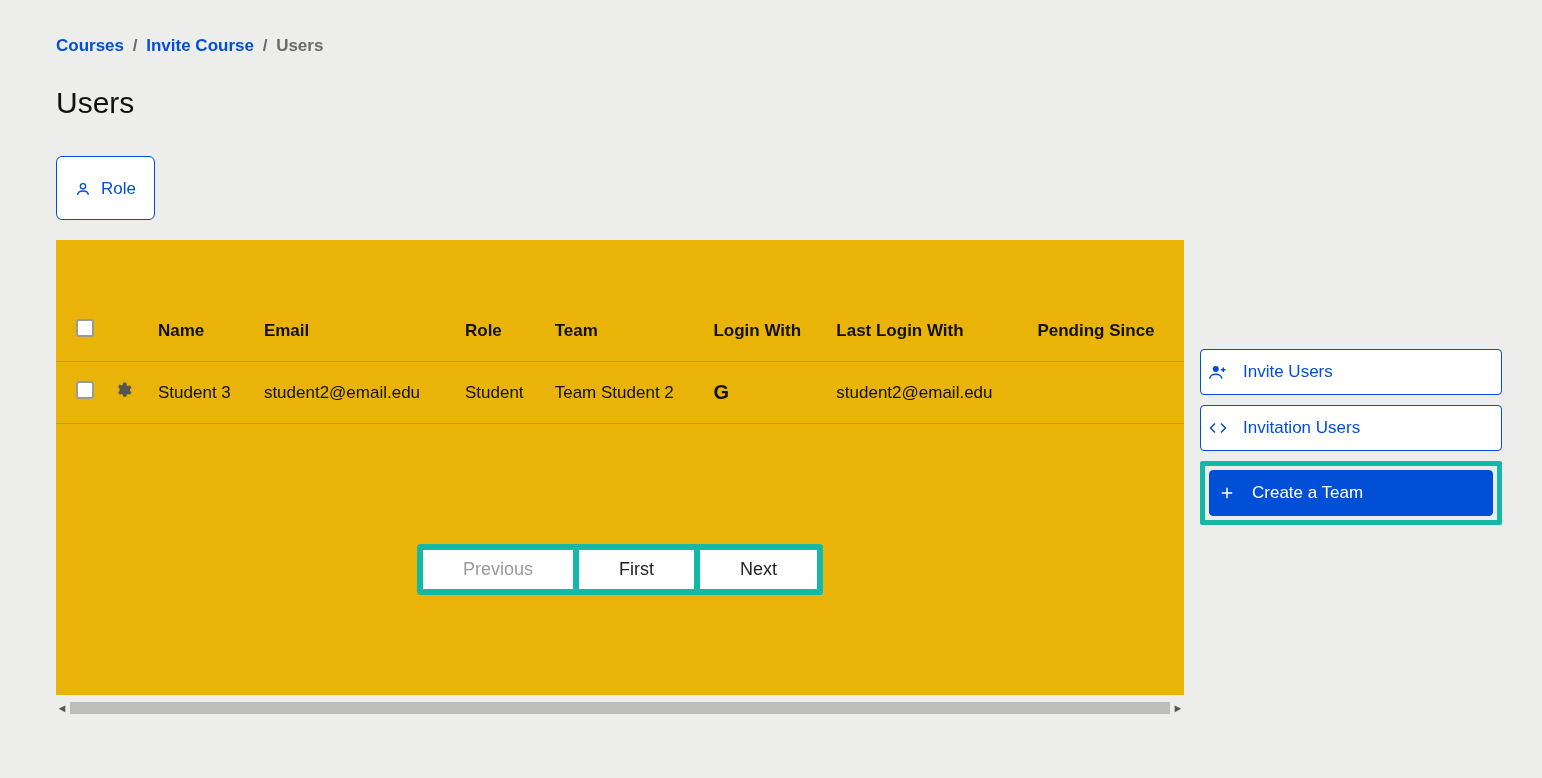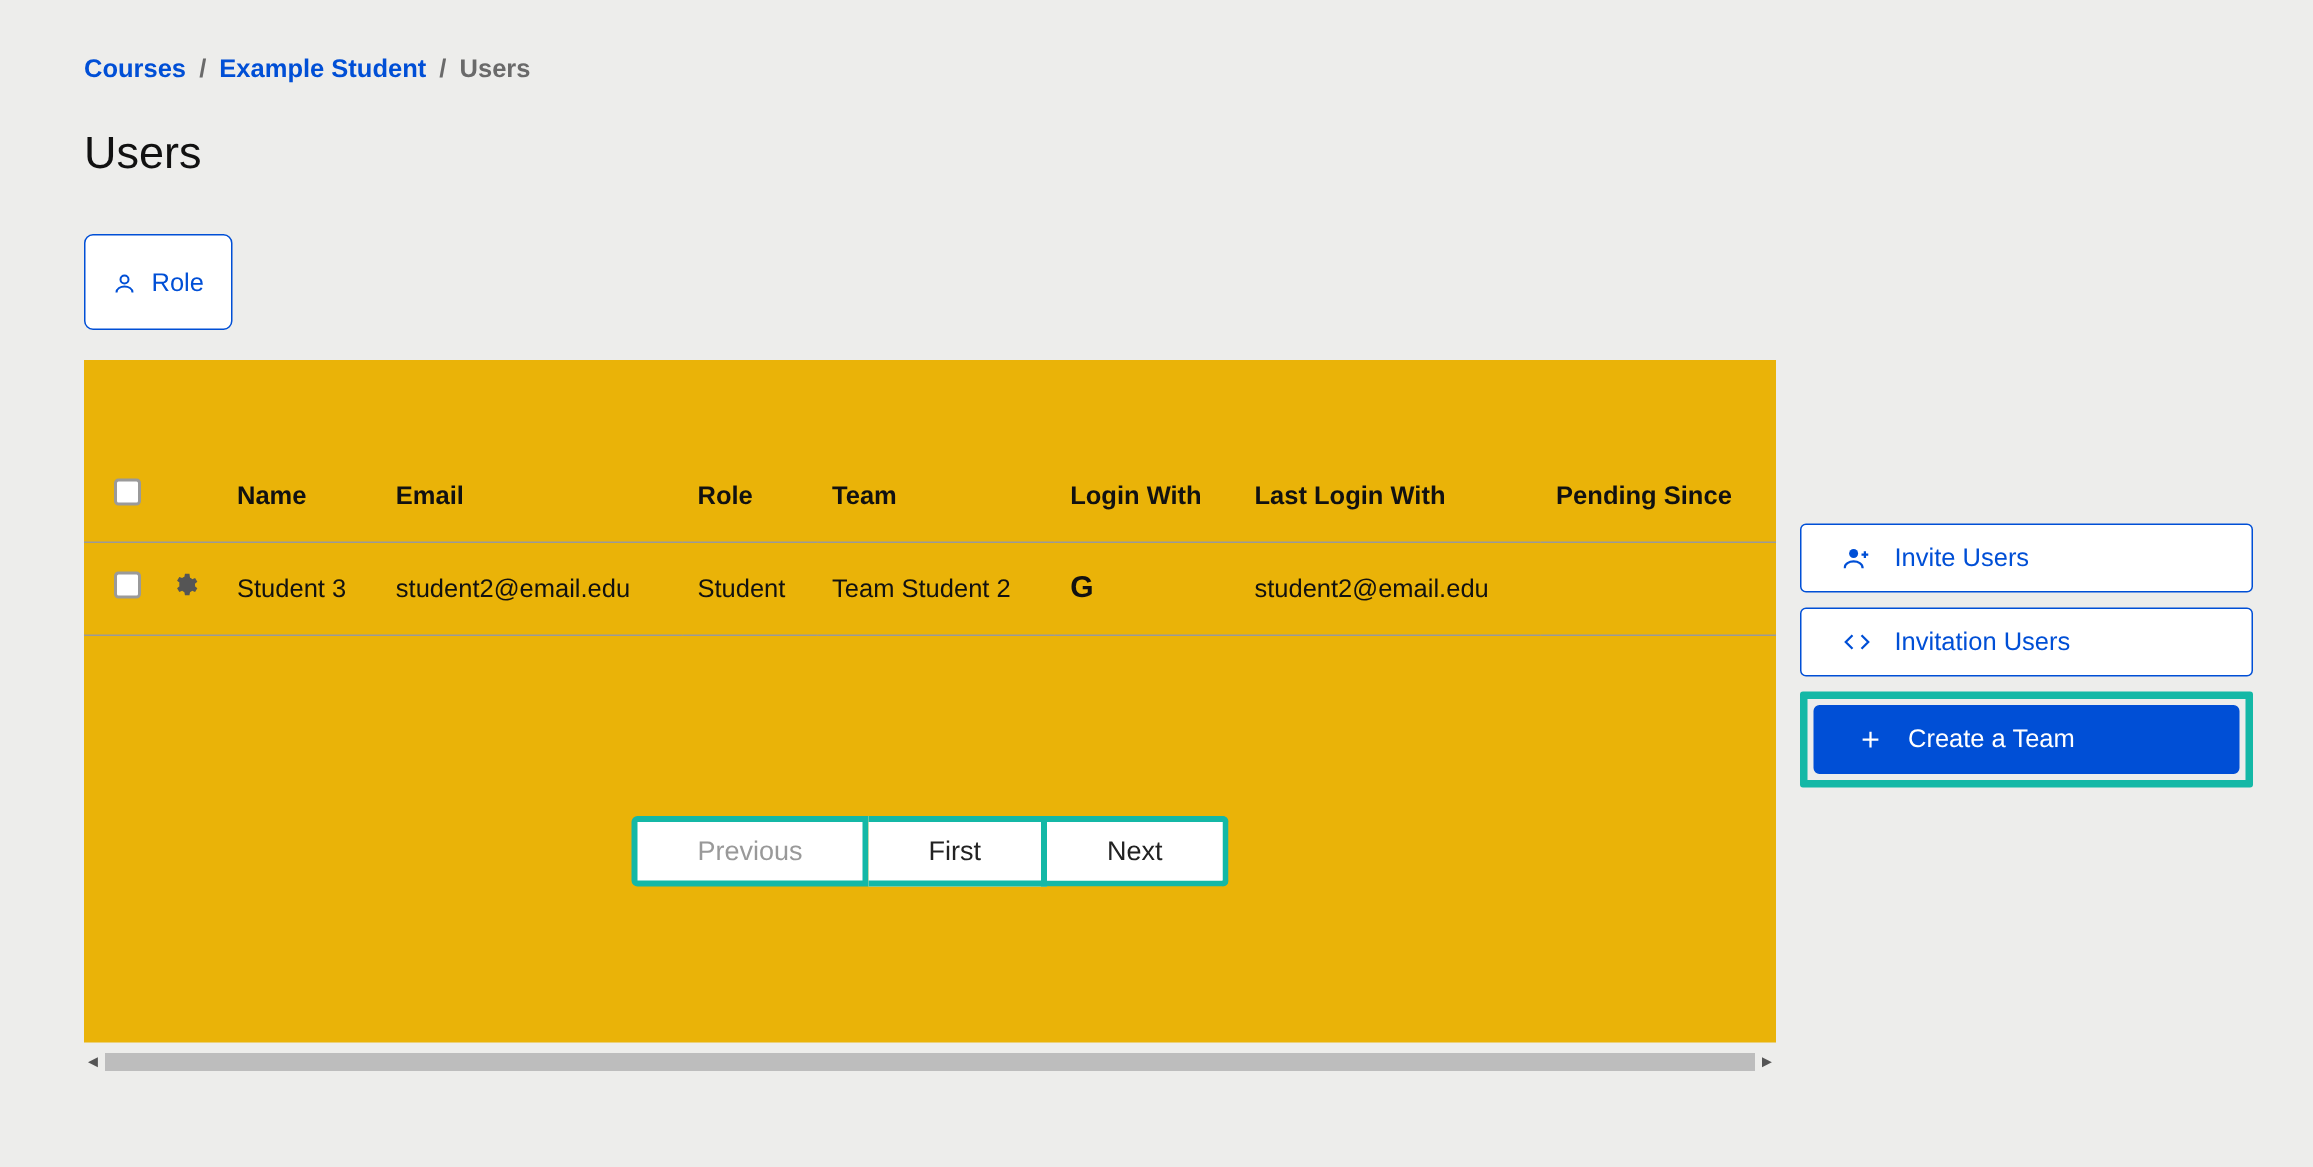--- a/index.html
+++ b/index.html
@@ -73,21 +73,21 @@
     display: flex;
     flex-direction: column;
     gap: 10px;
     flex: 0 0 302px;
   }
   .action-btn {
     background: #fff;
     border: 1.5px solid #004fd6;
     color: #004fd6;
     border-radius: 4px;
-    padding: 12px 28px;
+    padding: 12px 8px;
     display: flex;
     align-items: center;
     gap: 16px;
     font-size: 17px;
     cursor: pointer;
     width: 100%;
     text-align: left;
   }
   .action-btn svg { width: 18px; height: 18px; flex: 0 0 18px; }
   .highlight-wrap {
@@ -140,21 +140,21 @@
     display: inline-block;
   }
 
   .pagination {
     display: flex;
     justify-content: center;
     margin-top: 120px;
     margin-bottom: 20px;
   }
   .pagination .pg {
-    border: 4px solid #14b8a6;
+    border: 6px solid #14b8a6;
     padding: 9px 40px;
     font-size: 18px;
     background: #fff;
     cursor: pointer;
     color: #222;
   }
   .pagination .pg:first-child { border-radius: 4px 0 0 4px; color:#999; }
   .pagination .pg:last-child  { border-radius: 0 4px 4px 0; }
   .pagination .pg + .pg { border-left: none; }
 
@@ -180,21 +180,21 @@
   }
 </style>
 </head>
 <body>
 
 <div class="page">
 
   <nav class="breadcrumb">
     <a href="#">Courses</a>
     <span class="sep">/</span>
-    <a href="#">Example Student</a>
+    <a href="#">Invite Course</a>
     <span class="sep">/</span>
     <span class="current">Users</span>
   </nav>
 
   <h1 class="page-title">Users</h1>
 
   <div class="content-row">
     <div class="left-col">
 
       <button class="role-btn">

